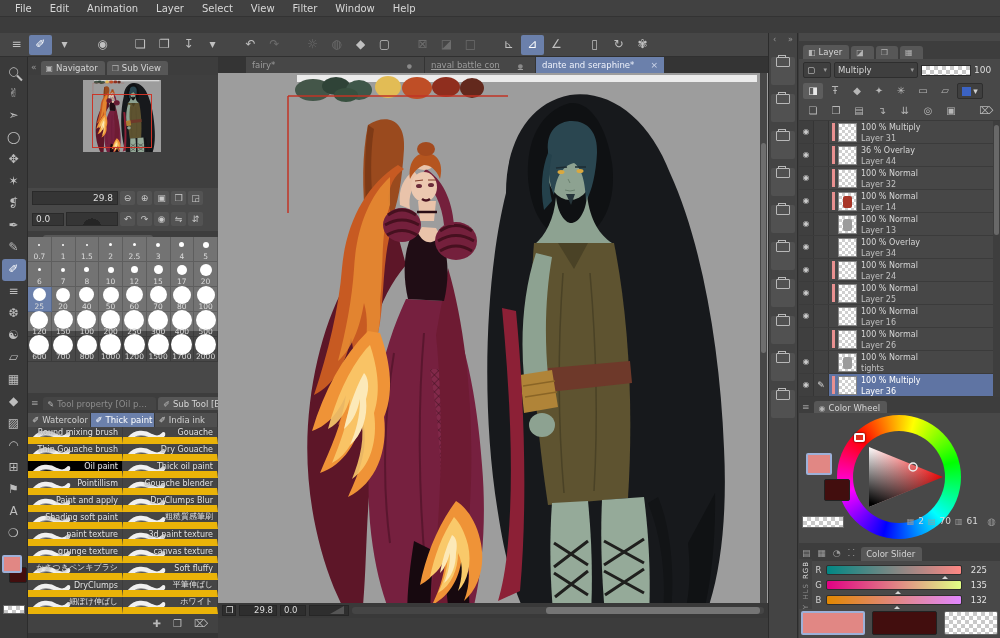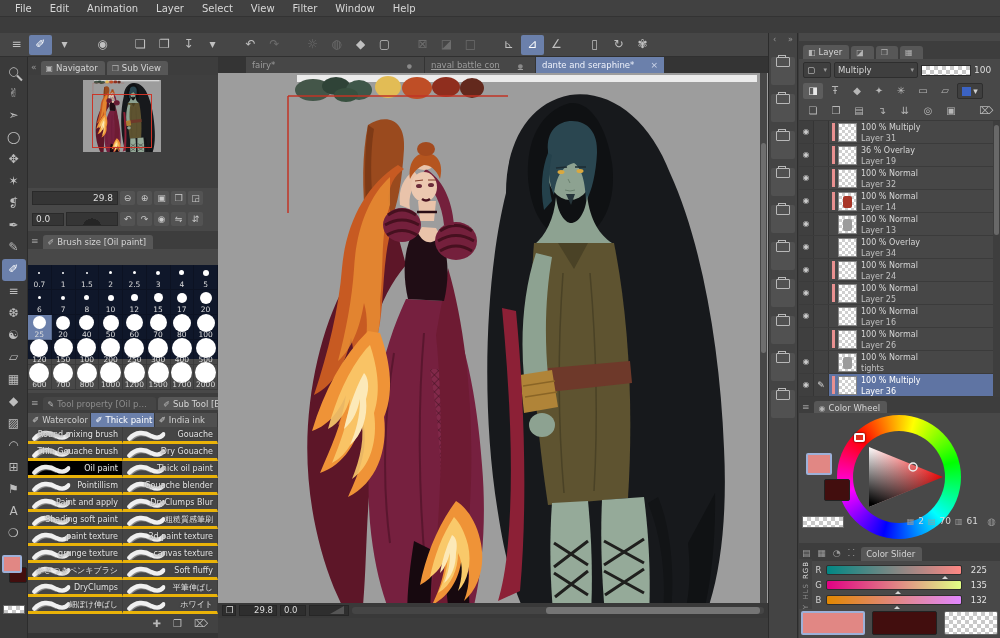--- a/index.html
+++ b/index.html
@@ -41,30 +41,30 @@
   .navthumbwrap{top:18px;height:113px;background:#3f3f3f}
   .navthumb{position:absolute;left:55px;top:5px;width:78px;height:72px;background:#fff;overflow:hidden}
   .navframe{position:absolute;left:9px;top:14px;width:60px;height:54px;border:1px solid #cc3528}
   .navrow{display:flex;align-items:center;gap:2px;padding:0 4px;height:20px}
   .navrow .slide{position:relative;width:86px;height:14px;background:#353535;border:1px solid #2a2a2a;color:#ddd;font-size:9px;text-align:right;line-height:12px;padding-right:4px}
   .navrow .slide.hump{width:52px;background:radial-gradient(circle at 50% 120%,#252525 0 9px,#353535 9px)}
   .navrow .valbox{width:32px;height:13px;background:#353535;border:1px solid #2a2a2a;color:#ddd;font-size:9px;line-height:11px;padding-left:3px}
   .nbtn{width:15px;height:14px;background:#535353;border-radius:2px;color:#c9c9c9;font-size:9px;line-height:14px;text-align:center}
   .zoomrow{top:131px}.rotrow{top:152px}
   .bshead{top:174px}
-  .bsgrid{top:208px;height:94px;display:grid;grid-template-columns:repeat(8,1fr);grid-auto-rows:25px;background:#0f172a}
+  .bsgrid{top:180px;height:94px;display:grid;grid-template-columns:repeat(8,1fr);grid-auto-rows:25px;background:#737373}
   .bscell{position:relative;border-right:1px solid rgba(0,0,0,.18);border-bottom:1px solid rgba(0,0,0,.18);text-align:center;color:#dcdcdc;font-size:7.5px}
   .bscell .dotarea{height:15px;display:flex;align-items:center;justify-content:center}
   .bscell .dot{background:#fff;border-radius:50%}
   .bscell.sel{background:#6b80ab}
   .ttabs{top:336px}.gtabs{top:353px;display:flex;background:#3d3d3d;height:17px;align-items:flex-end}
   .gtab{flex:1;display:flex;align-items:center;gap:3px;font-size:8.5px;background:#4f4f4f;color:#cfcfcf;padding:2px 4px;border-right:1px solid #383838;white-space:nowrap;overflow:hidden}
   .gtab.sel{background:#6b80ab;color:#fff}
   .blist{top:370px;height:187px;display:grid;grid-template-columns:1fr 1fr;grid-auto-rows:17px;background:#454545;overflow:hidden}
-  .bcell{position:relative;display:flex;align-items:center;border-right:1px solid #3c3c3c;border-bottom:3px solid #eab308;overflow:hidden}
+  .bcell{position:relative;display:flex;align-items:flex-end;border-right:1px solid #3c3c3c;border-bottom:7px solid #eab308;overflow:hidden}
   .bcell svg{position:absolute;left:2px;top:2px;opacity:.92}
   .bcell .bl{margin-left:auto;padding-right:4px;font-size:8px;color:#e2e2e2;position:relative;white-space:nowrap;text-shadow:0 0 2px #333}
   .bcell.sel{background:#000000}
   .bfoot{top:557px;height:19px;background:#424242;display:flex;align-items:center;justify-content:flex-end;gap:12px;padding-right:10px;color:#b9b9b9;font-size:10px}
   .lbot{top:576px;height:5px;background:#353535}
   
   .canvas{position:absolute;left:218px;top:73px;width:550px;height:530px;background:#9d9d9d;overflow:hidden}
   .vscroll{position:absolute;right:1px;top:0;width:7px;height:100%;background:#474747}
   .vscroll .h{position:absolute;left:1px;width:5px;top:70px;height:210px;background:#6e6e6e;border-radius:3px}
   .statusbar{position:absolute;left:218px;top:603px;width:550px;height:15px;background:#393939;display:flex;align-items:center;gap:3px;padding:0 4px;font-size:8.5px}
@@ -931,21 +931,21 @@
             <div class="l2">Layer 31</div>
           </div>
         </div>
         <div class="lrow clip">
           <div class="eyec"><span>◉</span></div>
           <div class="editc"></div>
           <div class="clipb"></div>
           <div class="lthumb"></div>
           <div class="ltxt">
             <div class="l1">36 % Overlay</div>
-            <div class="l2">Layer 19</div>
+            <div class="l2">Layer 44</div>
           </div>
         </div>
         <div class="lrow clip">
           <div class="eyec"><span>◉</span></div>
           <div class="editc"></div>
           <div class="clipb"></div>
           <div class="lthumb"></div>
           <div class="ltxt">
             <div class="l1">100 % Normal</div>
             <div class="l2">Layer 32</div>

